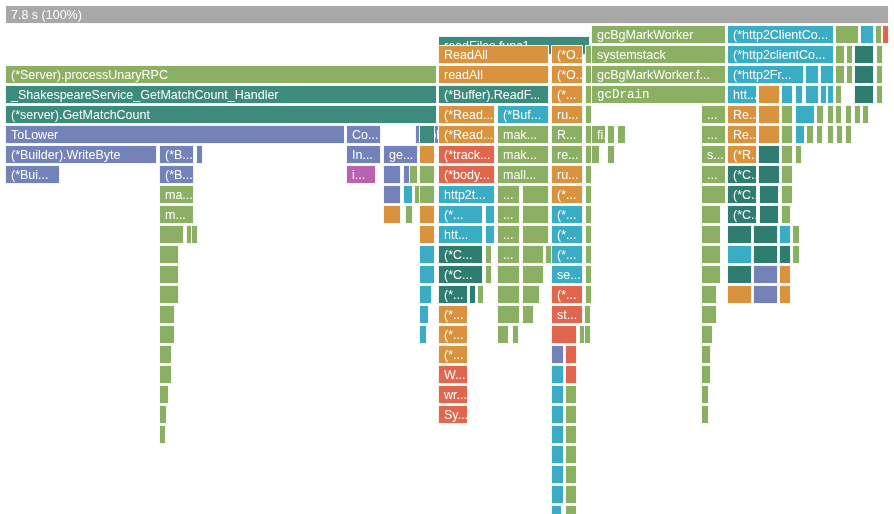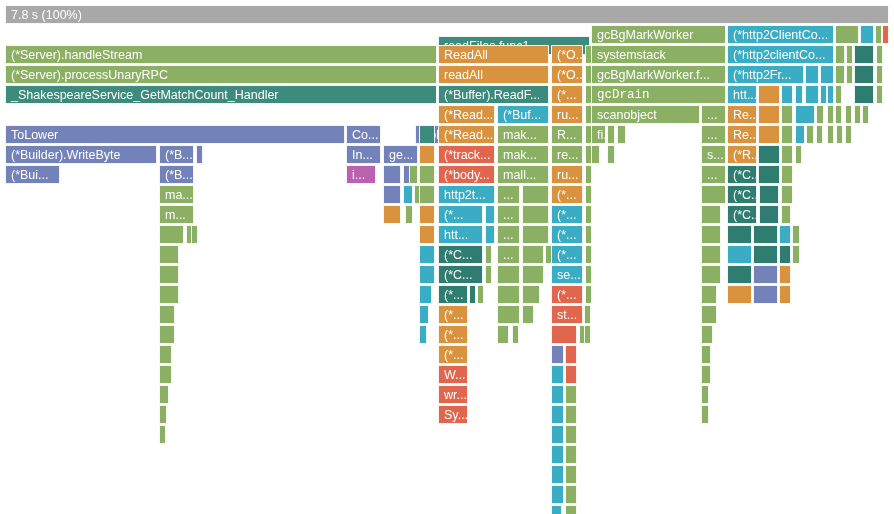--- a/index.html
+++ b/index.html
@@ -52,23 +52,20 @@
     <div class="frame c-green" style="left: 591px; top: 25px; width: 135px; height: 19px;">
       <span class="lbl">gcBgMarkWorker</span>
     </div>
     <div class="frame c-blue" style="left: 727px; top: 25px; width: 107px; height: 19px;">
       <span class="lbl">(*http2ClientCo...</span>
     </div>
     <div class="frame c-green" style="left: 835px; top: 25px; width: 24px; height: 19px;"></div>
     <div class="frame c-blue" style="left: 860px; top: 25px; width: 14px; height: 19px;"></div>
     <div class="frame c-green" style="left: 875px; top: 25px; width: 6px; height: 19px;"></div>
     <div class="frame c-red" style="left: 882px; top: 25px; width: 4px; height: 19px;"></div>
-    <div class="frame c-green" style="left: 5px; top: 45px; width: 432px; height: 19px;">
-      <span class="lbl">(*Server).handleStream</span>
-    </div>
     <div class="frame c-orange" style="left: 438px; top: 45px; width: 111px; height: 19px;">
       <span class="lbl">ReadAll</span>
     </div>
     <div class="frame c-orange" style="left: 551px; top: 45px; width: 32px; height: 19px;">
       <span class="lbl">(*O...</span>
     </div>
     <div class="frame c-green" style="left: 585px; top: 45px; width: 5px; height: 19px;"></div>
     <div class="frame c-green" style="left: 591px; top: 45px; width: 135px; height: 19px;">
       <span class="lbl">systemstack</span>
     </div>
@@ -119,33 +116,33 @@
     </div>
     <div class="frame c-orange" style="left: 758px; top: 85px; width: 22px; height: 19px;"></div>
     <div class="frame c-blue" style="left: 781px; top: 85px; width: 12px; height: 19px;"></div>
     <div class="frame c-blue" style="left: 795px; top: 85px; width: 8px; height: 19px;"></div>
     <div class="frame c-blue" style="left: 805px; top: 85px; width: 14px; height: 19px;"></div>
     <div class="frame c-blue" style="left: 820px; top: 85px; width: 5px; height: 19px;"></div>
     <div class="frame c-blue" style="left: 827px; top: 85px; width: 7px; height: 19px;"></div>
     <div class="frame c-green" style="left: 835px; top: 85px; width: 7px; height: 19px;"></div>
     <div class="frame c-dteal" style="left: 854px; top: 85px; width: 20px; height: 19px;"></div>
     <div class="frame c-green" style="left: 876px; top: 85px; width: 6px; height: 19px;"></div>
+    <div class="frame c-teal" style="left: 5px; top: 105px; width: 432px; height: 19px;">
+      <span class="lbl">(*server).GetMatchCount</span>
+    </div>
     <div class="frame c-orange" style="left: 438px; top: 105px; width: 57px; height: 19px;">
       <span class="lbl">(*Read...</span>
     </div>
     <div class="frame c-blue" style="left: 497px; top: 105px; width: 52px; height: 19px;">
       <span class="lbl">(*Buf...</span>
     </div>
     <div class="frame c-orange" style="left: 551px; top: 105px; width: 32px; height: 19px;">
       <span class="lbl">ru...</span>
     </div>
     <div class="frame c-green" style="left: 585px; top: 105px; width: 5px; height: 19px;"></div>
-    <div class="frame c-green" style="left: 591px; top: 105px; width: 109px; height: 19px;">
-      <span class="lbl">scanobject</span>
-    </div>
     <div class="frame c-green" style="left: 701px; top: 105px; width: 25px; height: 19px;">
       <span class="lbl">...</span>
     </div>
     <div class="frame c-orange" style="left: 727px; top: 105px; width: 30px; height: 19px;">
       <span class="lbl">Re...</span>
     </div>
     <div class="frame c-orange" style="left: 758px; top: 105px; width: 22px; height: 19px;"></div>
     <div class="frame c-green" style="left: 781px; top: 105px; width: 12px; height: 19px;"></div>
     <div class="frame c-blue" style="left: 795px; top: 105px; width: 20px; height: 19px;"></div>
     <div class="frame c-green" style="left: 816px; top: 105px; width: 8px; height: 19px;"></div>

